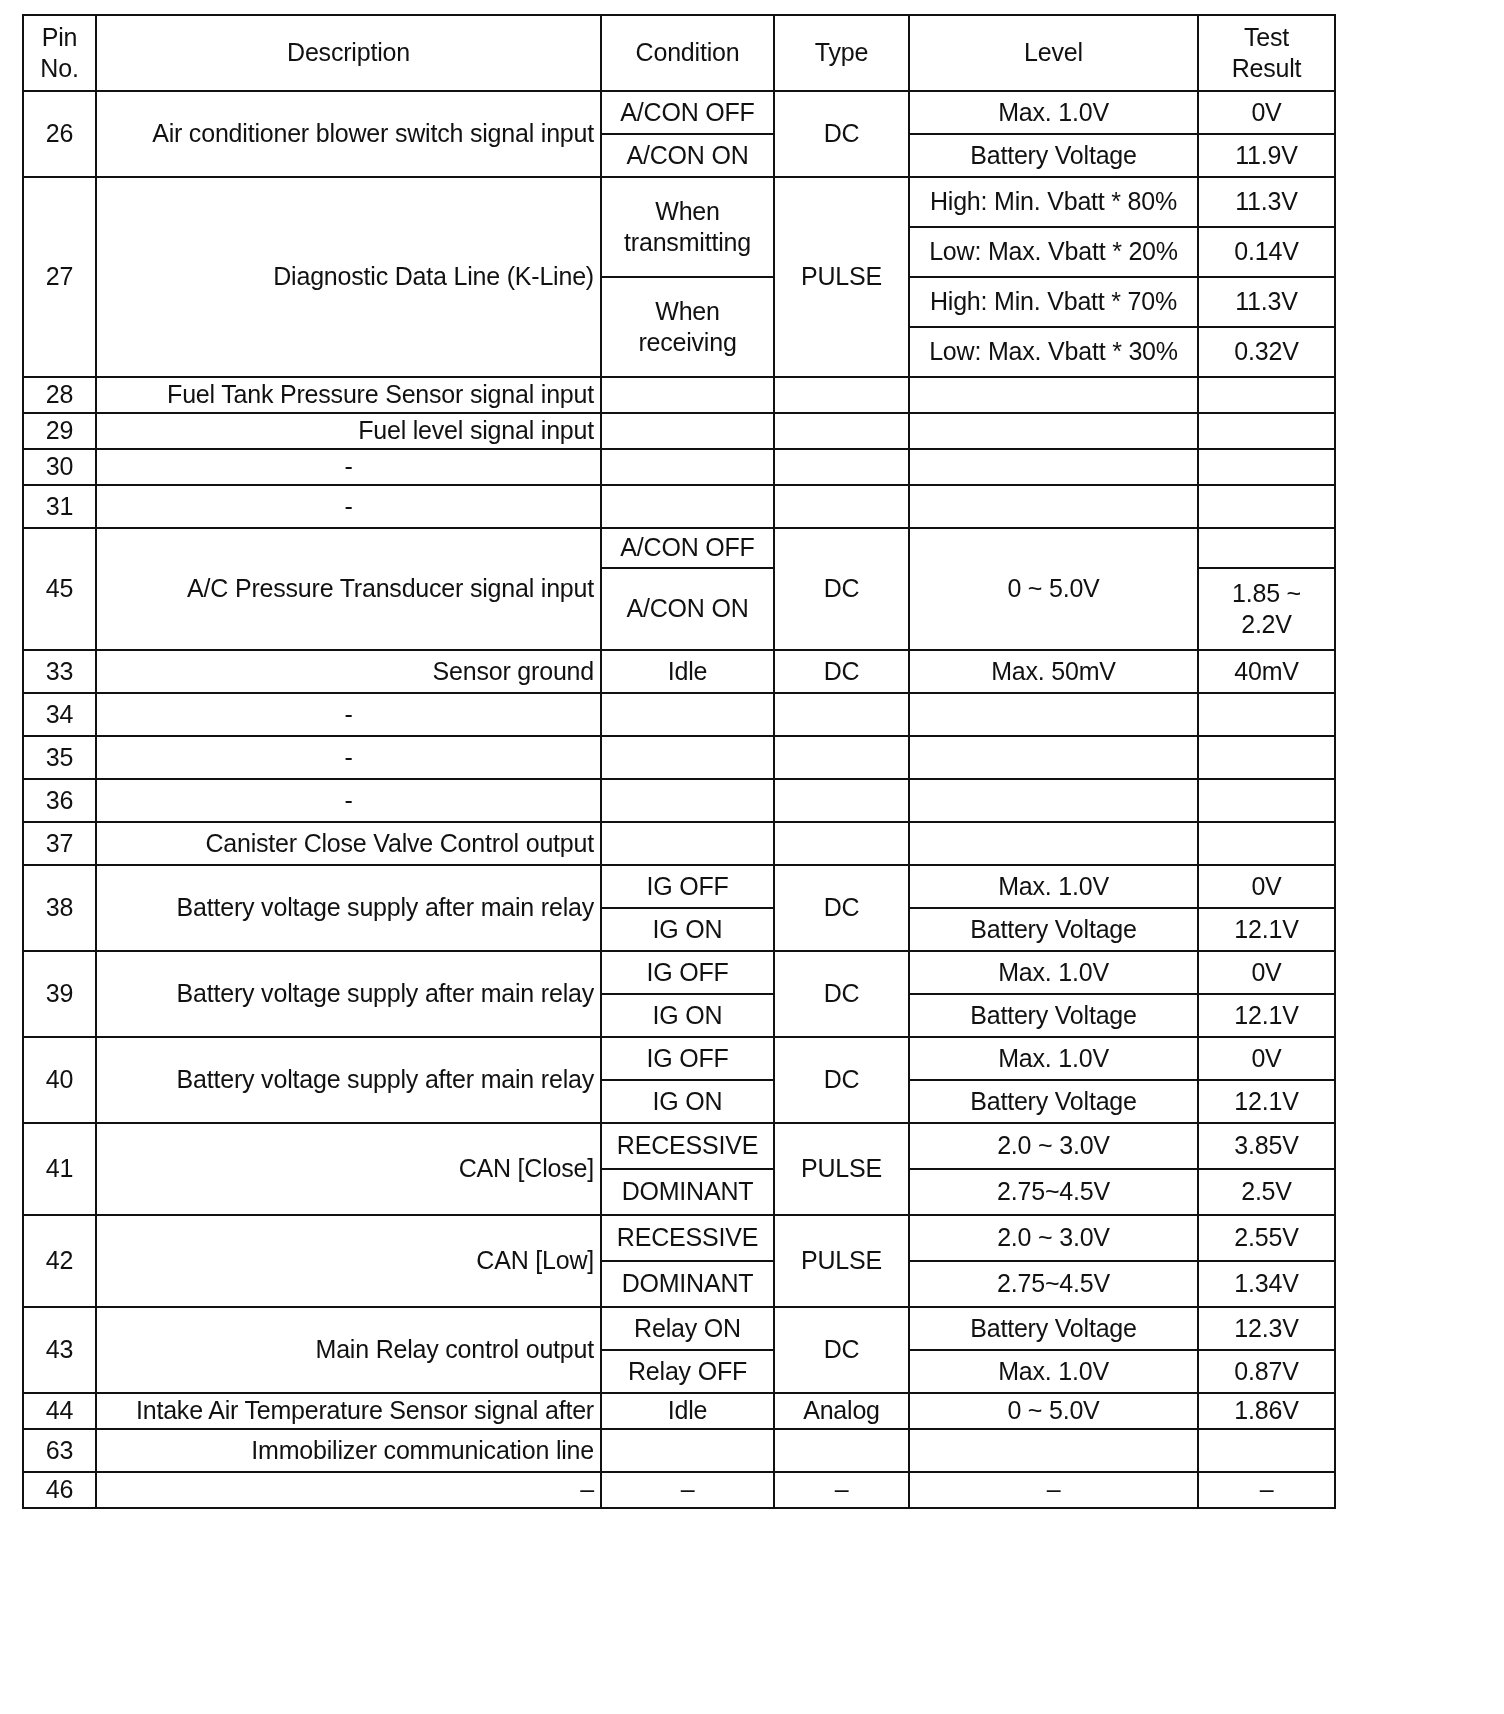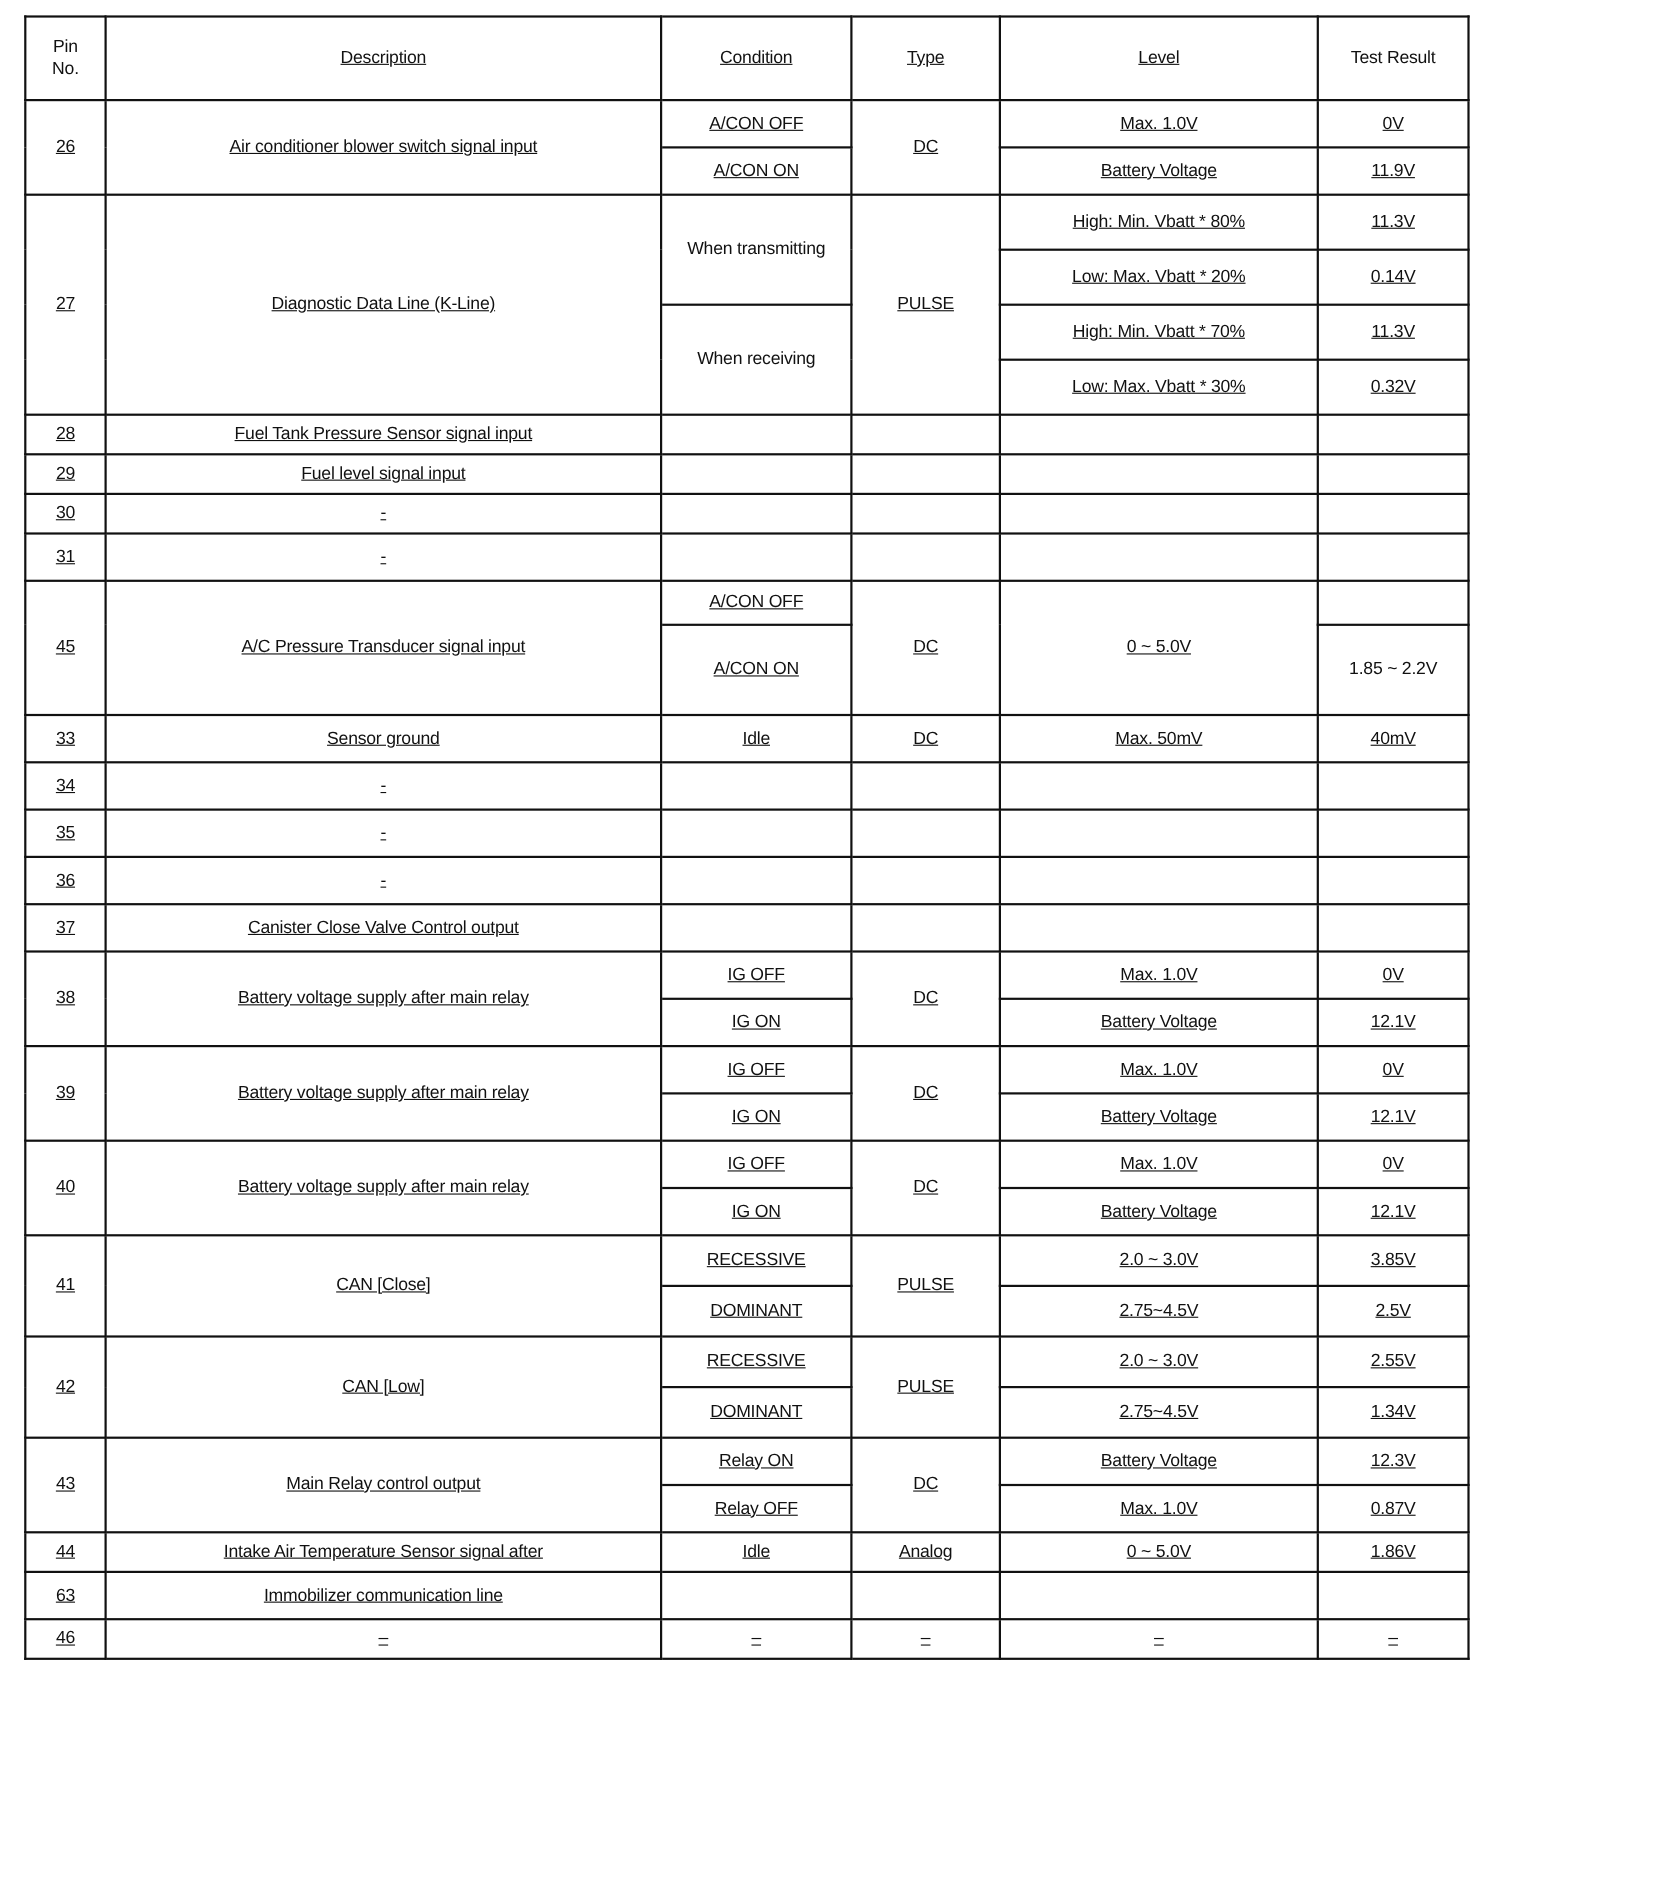--- a/index.html
+++ b/index.html
@@ -2,33 +2,32 @@
 <html><head>
 <meta charset="utf-8">
 <style>
   html, body { margin: 0; padding: 0; background: #ffffff; }
   body { width: 1504px; height: 1714px; position: relative; overflow: hidden;
          font-family: "Liberation Sans", sans-serif; color: #111; }
   table.pins {
     position: absolute; left: 22px; top: 14px;
     border-collapse: collapse; table-layout: fixed;
     width: 1312px;
-    font-size: 16px;
+    font-size: 25px;
     letter-spacing: -0.2px;
-    text-decoration: underline;
   }
   table.pins td, table.pins th {
     border: 2.5px solid #111;
     padding: 0 6px;
     text-align: center;
     vertical-align: middle;
     font-weight: normal;
     line-height: 1.25;
   }
-  table.pins td.desc { text-align: center; }
+  table.pins td.desc { text-align: right; }
   col.c-pin { width: 73px; }
   col.c-desc { width: 505px; }
   col.c-cond { width: 173px; }
   col.c-type { width: 135px; }
   col.c-level { width: 289px; }
   col.c-res { width: 137px; }
   tr.h-head { height: 76px; }
   tr.h-43 { height: 43px; }
   tr.h-44 { height: 36px; }
   tr.h-46 { height: 46px; }

